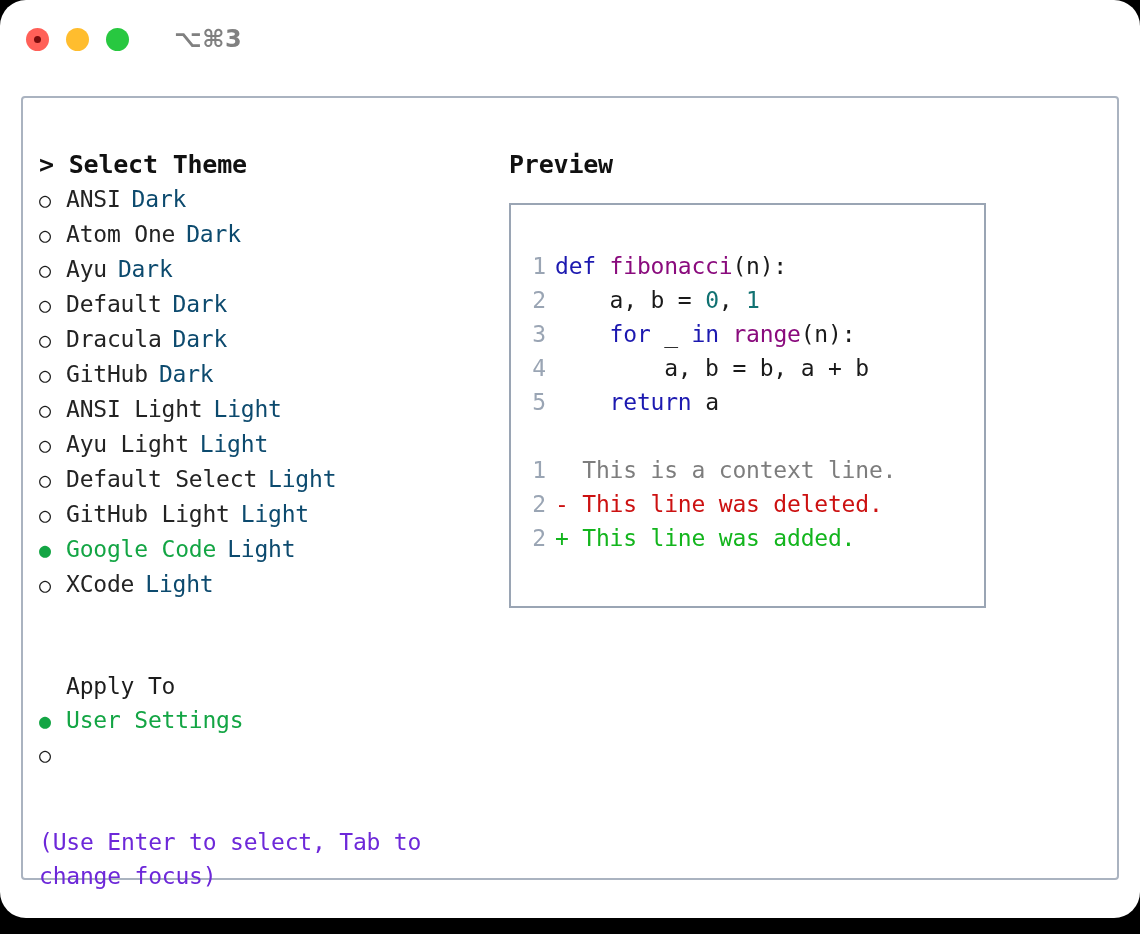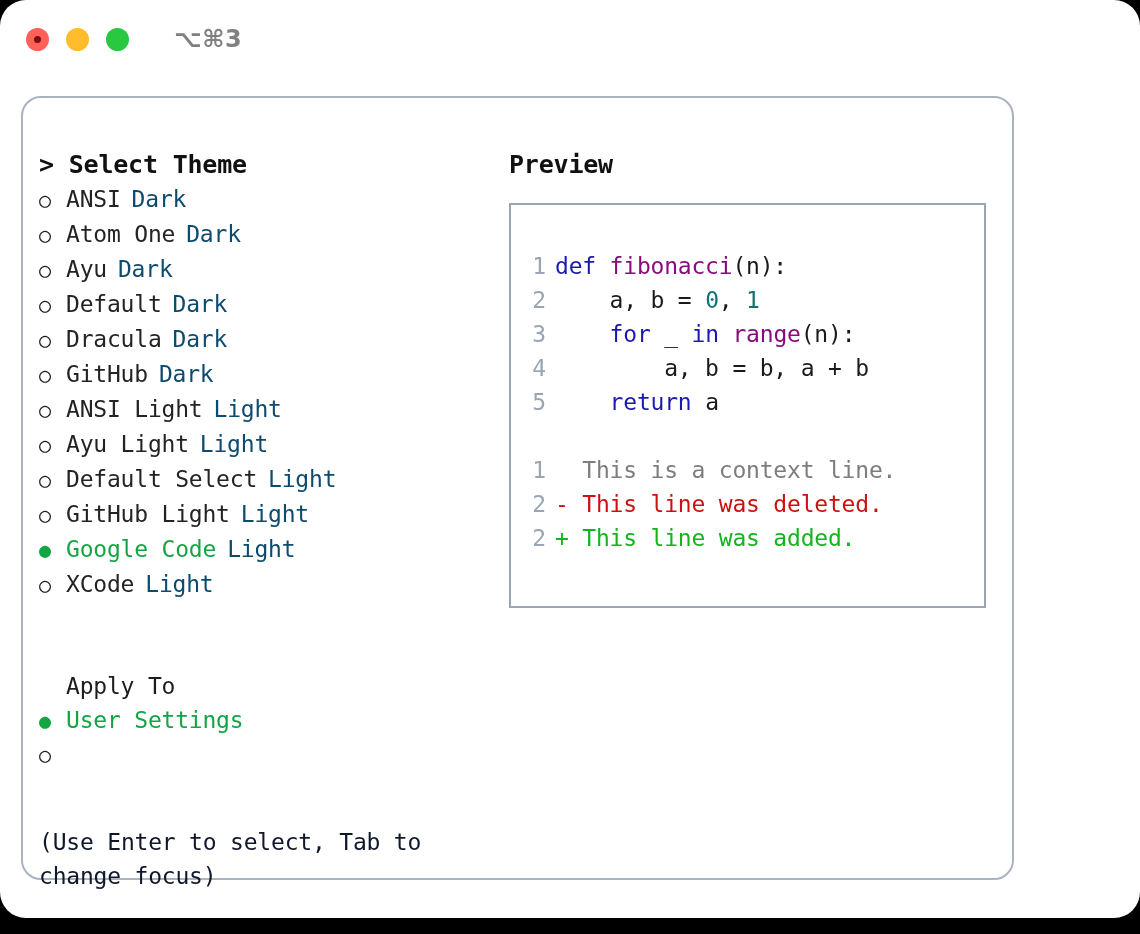--- a/index.html
+++ b/index.html
@@ -57,24 +57,24 @@
     font-weight: 700;
     color: #808080;
     letter-spacing: 0.5px;
     font-family: "DejaVu Sans", "Liberation Sans", sans-serif;
   }
 
   
   #panel {
     position: absolute;
     left: 21px; top: 96px;
-    width: 993px;
+    width: 1098px;
     height: 784px;
     border: 2px solid #aab3c0;
-    border-radius: 20px;
+    border-radius: 4px;
     background: #ffffff;
   }
 
   #panel-inner {
     position: absolute;
     left: 0; top: 0;
     width: 100%;
     height: 100%;
     display: flex;
   }
@@ -125,21 +125,21 @@
     line-height: 34px;
     padding-left: 27px;
     margin-top: 67px;
     white-space: pre;
     letter-spacing: -0.2px;
   }
 
   #hint {
     margin-top: 53px;
     font-size: 23px;
-    color: #0f172a;
+    color: #6d28d9;
     line-height: 34px;
     width: 420px;
     letter-spacing: -0.2px;
   }
 
   
   #right-col {
     flex: 1;
     padding: 50px 0 0 0;
     position: relative;

